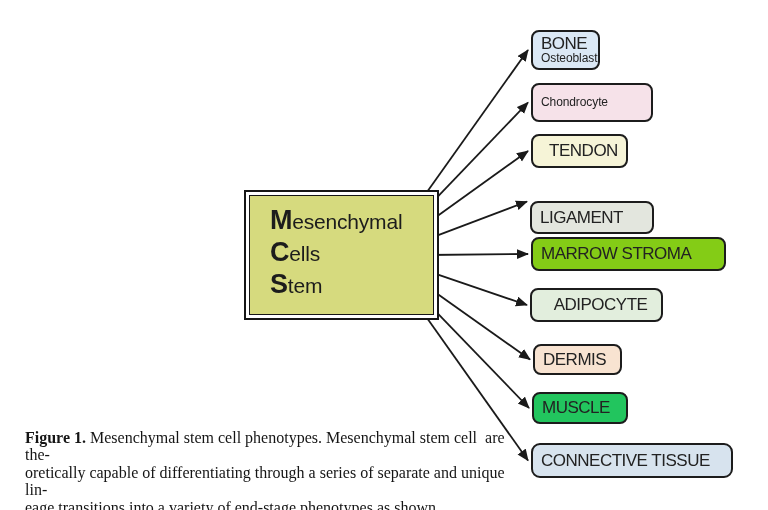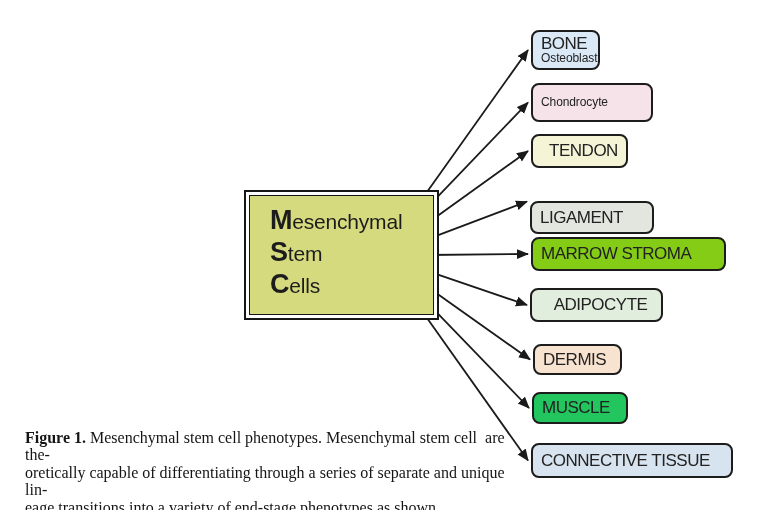--- a/index.html
+++ b/index.html
@@ -103,22 +103,22 @@
         <line x1="427" y1="286.5" x2="530" y2="359.5" marker-end="url(#ah)"></line>
         <line x1="427" y1="302.3" x2="529" y2="408.0" marker-end="url(#ah)"></line>
         <line x1="427" y1="318.0" x2="528" y2="460.5" marker-end="url(#ah)"></line>
       </g>
   </svg>
 
   <div id="msc-node" style="left: 244px; top: 190px; width: 195px; height: 130px;">
     <div id="msc-inner" style="background: rgb(214, 218, 126);">
       <div id="msc-lines">
           <div class="msc-line"><span class="msc-lead">M</span><span>esenchymal</span></div>
+          <div class="msc-line"><span class="msc-lead">C</span><span>ells</span></div>
           <div class="msc-line"><span class="msc-lead">S</span><span>tem</span></div>
-          <div class="msc-line"><span class="msc-lead">C</span><span>ells</span></div>
         </div>
     </div>
   </div>
 
   <div id="nodes">
       <div class="node" style="left: 531px; top: 30px; width: 69px; height: 40px; background: rgb(219, 232, 245);">
         <div class="node-label">BONE</div>
         <div class="node-sublabel">Osteoblast</div>
       </div>
       <div class="node" style="left: 531px; top: 83px; width: 122px; height: 39px; background: rgb(246, 226, 233);">
@@ -135,21 +135,21 @@
       </div>
       <div class="node" style="left: 530px; top: 288px; width: 133px; height: 34px; background: rgb(226, 238, 221); text-align: center;">
         <div class="node-label">ADIPOCYTE</div>
       </div>
       <div class="node" style="left: 533px; top: 344px; width: 89px; height: 31px; background: rgb(248, 227, 209);">
         <div class="node-label">DERMIS</div>
       </div>
       <div class="node" style="left: 532px; top: 392px; width: 96px; height: 32px; background: #22c55e;">
         <div class="node-label">MUSCLE</div>
       </div>
-      <div class="node" style="left: 531px; top: 443px; width: 202px; height: 35px; background: rgb(215, 227, 238);">
+      <div class="node" style="left: 531px; top: 443px; width: 202px; height: 35px; background: rgb(215, 227, 238); border-radius: 9px;">
         <div class="node-label">CONNECTIVE TISSUE</div>
       </div>
     </div>
 
   <div id="caption"><span class="cap-label">Figure 1.</span><span id="caption-text"> Mesenchymal stem cell phenotypes. Mesenchymal stem cell  are the-
 oretically capable of differentiating through a series of separate and unique lin-
 eage transitions into a variety of end-stage phenotypes as shown.</span></div>
 
 </div>
 

